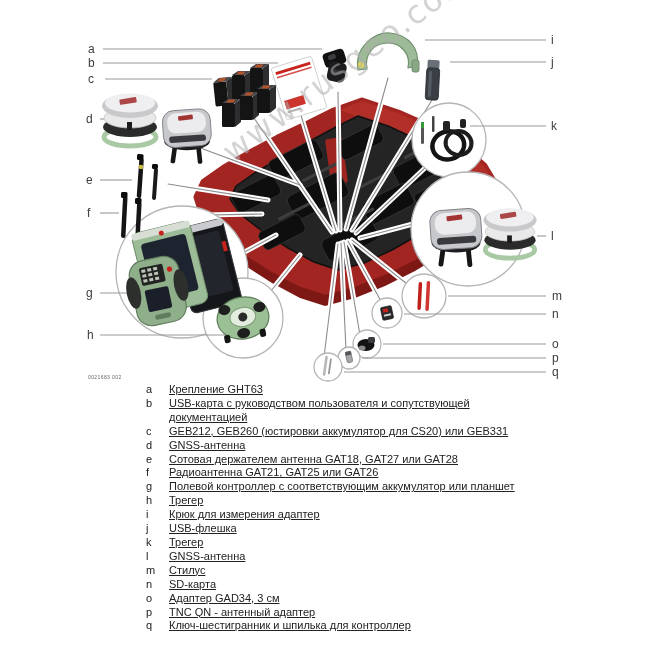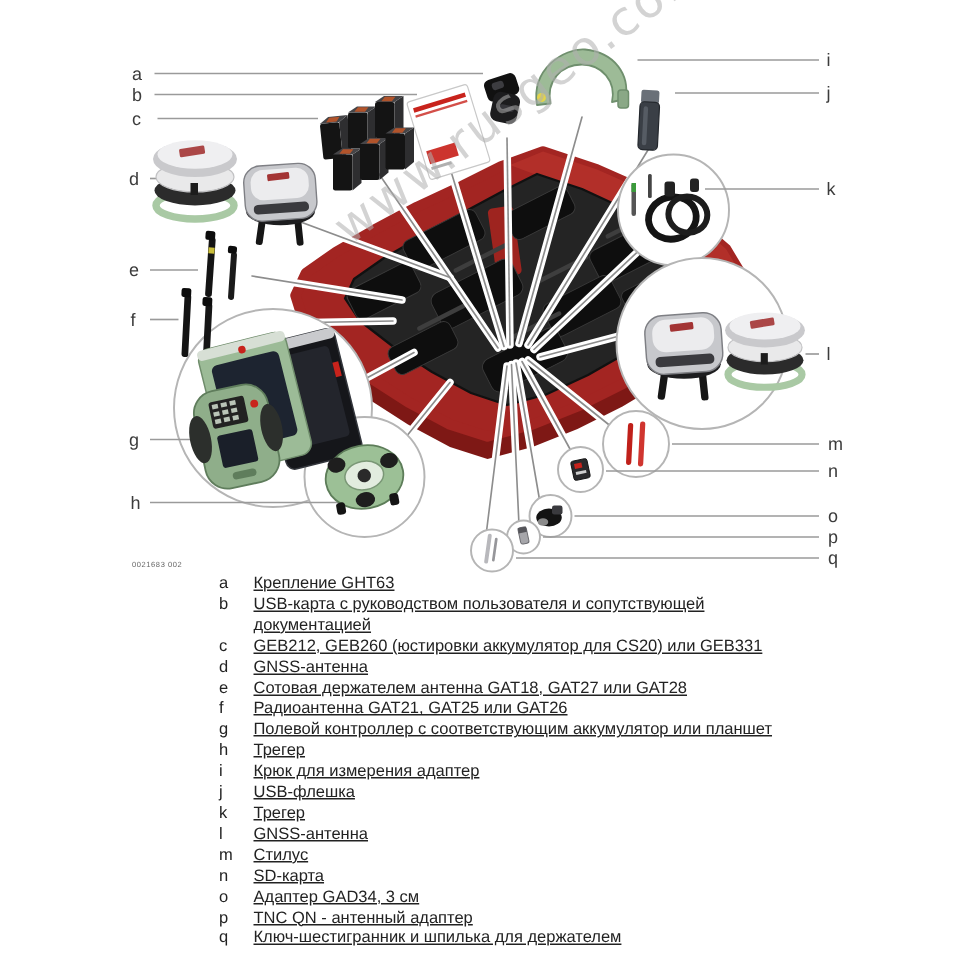--- a/index.html
+++ b/index.html
@@ -383,17 +383,17 @@
   <li>
         <span class="ltr">o</span>
         <span class="txt">Адаптер GAD34, 3 см</span>
       </li>
   <li>
         <span class="ltr">p</span>
         <span class="txt">TNC QN - антенный адаптер</span>
       </li>
   <li>
         <span class="ltr">q</span>
-        <span class="txt">Ключ-шестигранник и шпилька для держателем</span>
+        <span class="txt">Ключ-шестигранник и шпилька для контроллер</span>
       </li>
 </ul>
 
 </div>
 
 </body></html>

